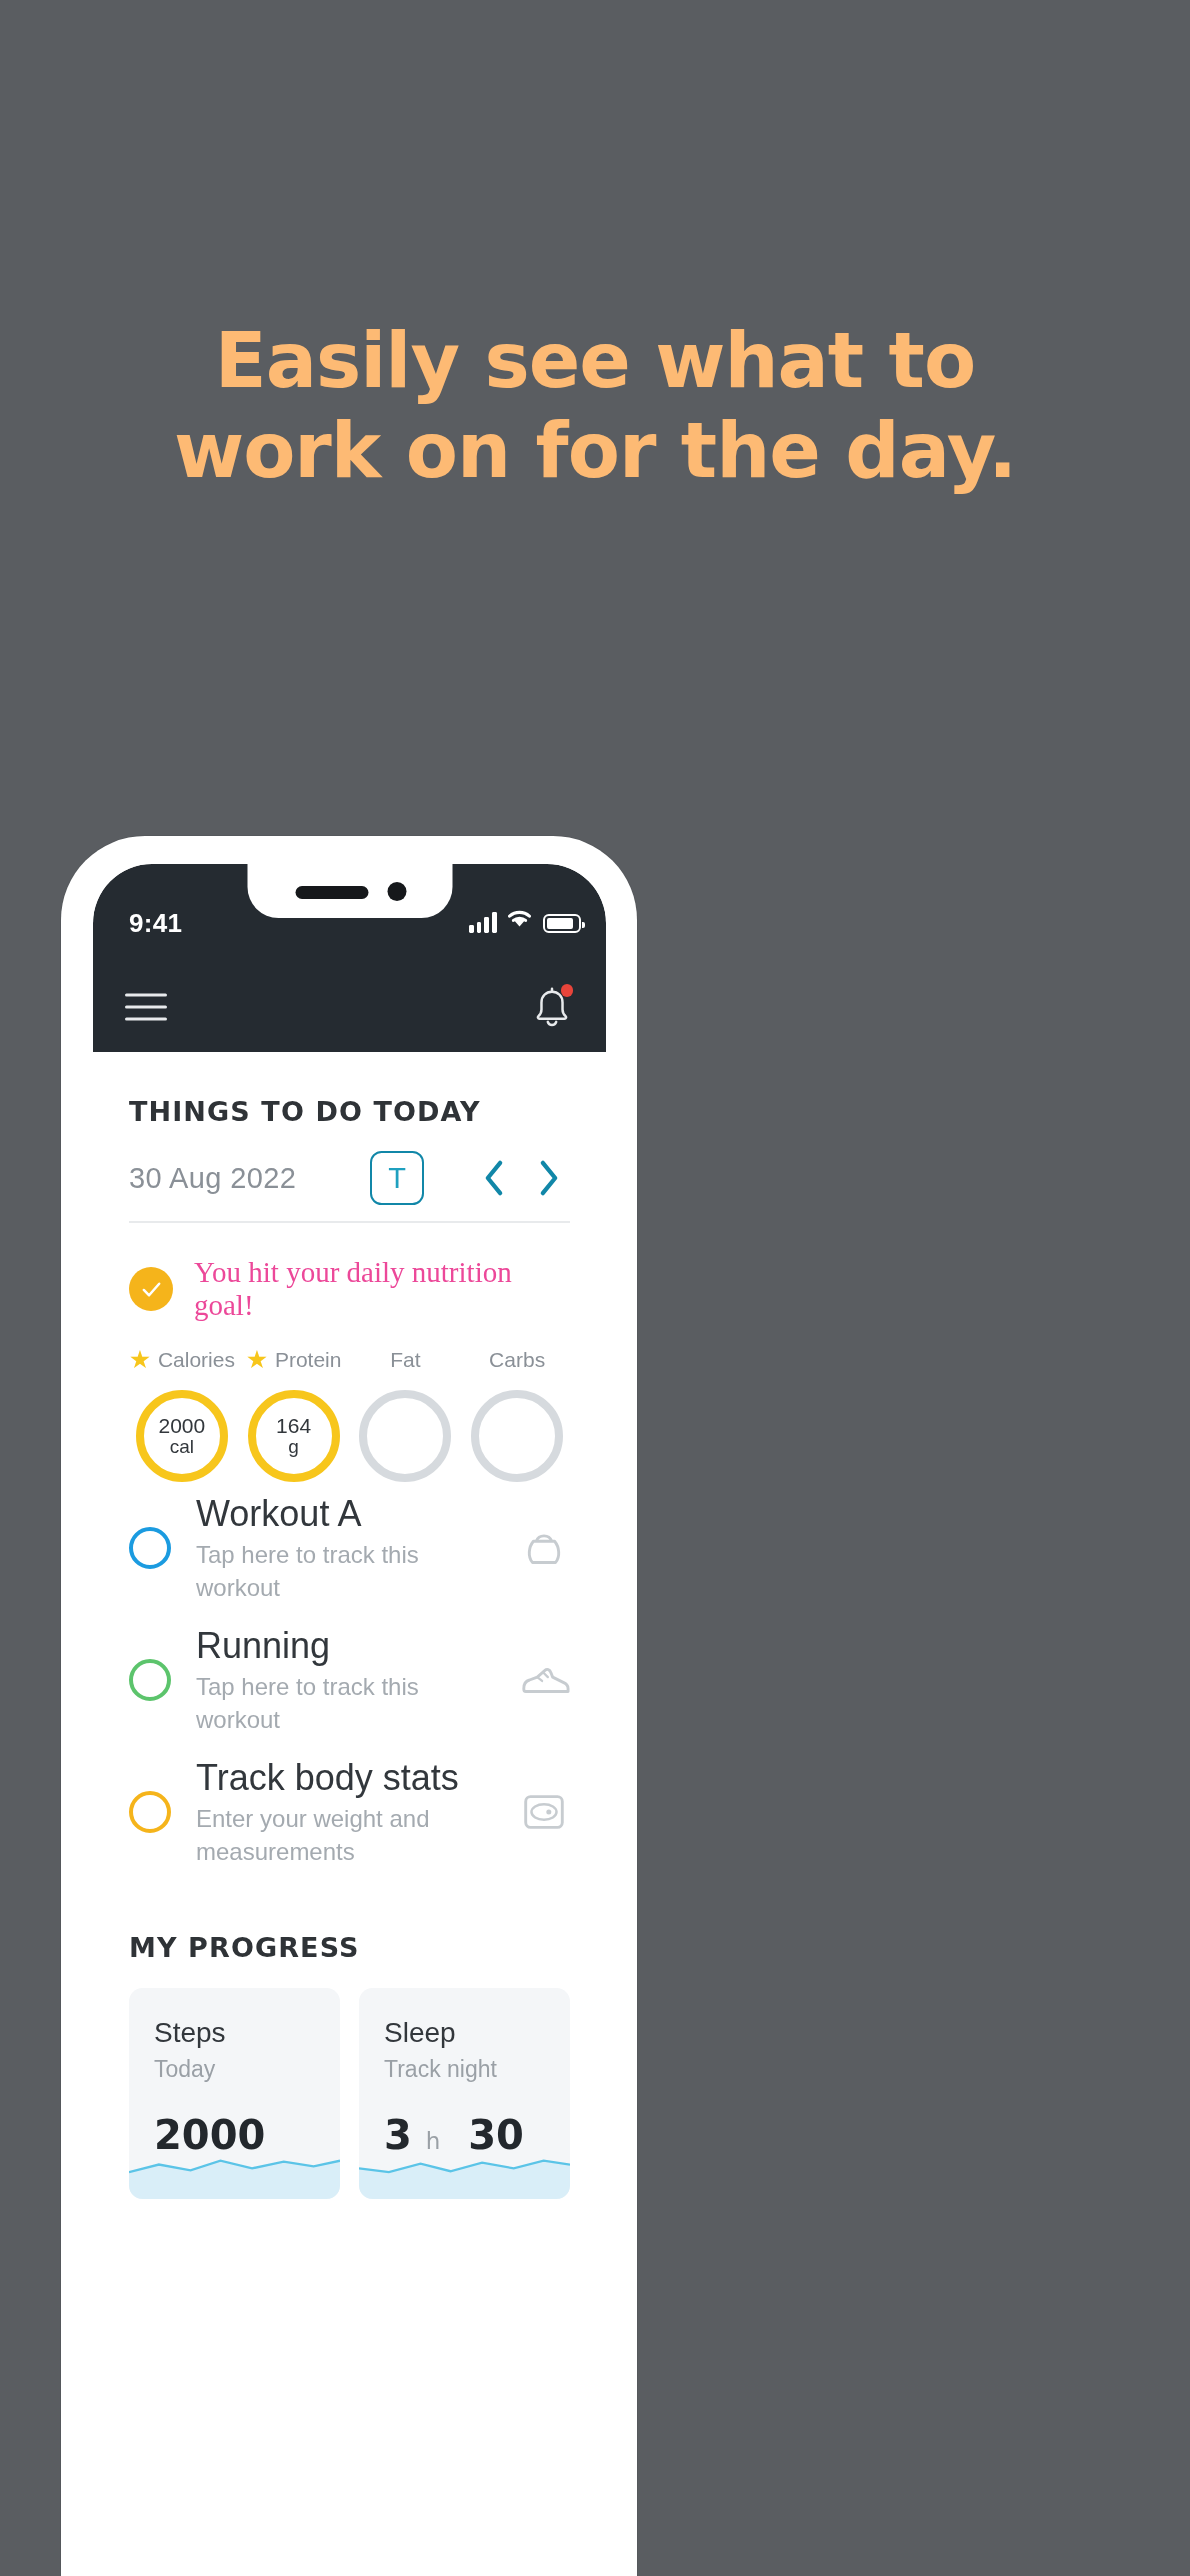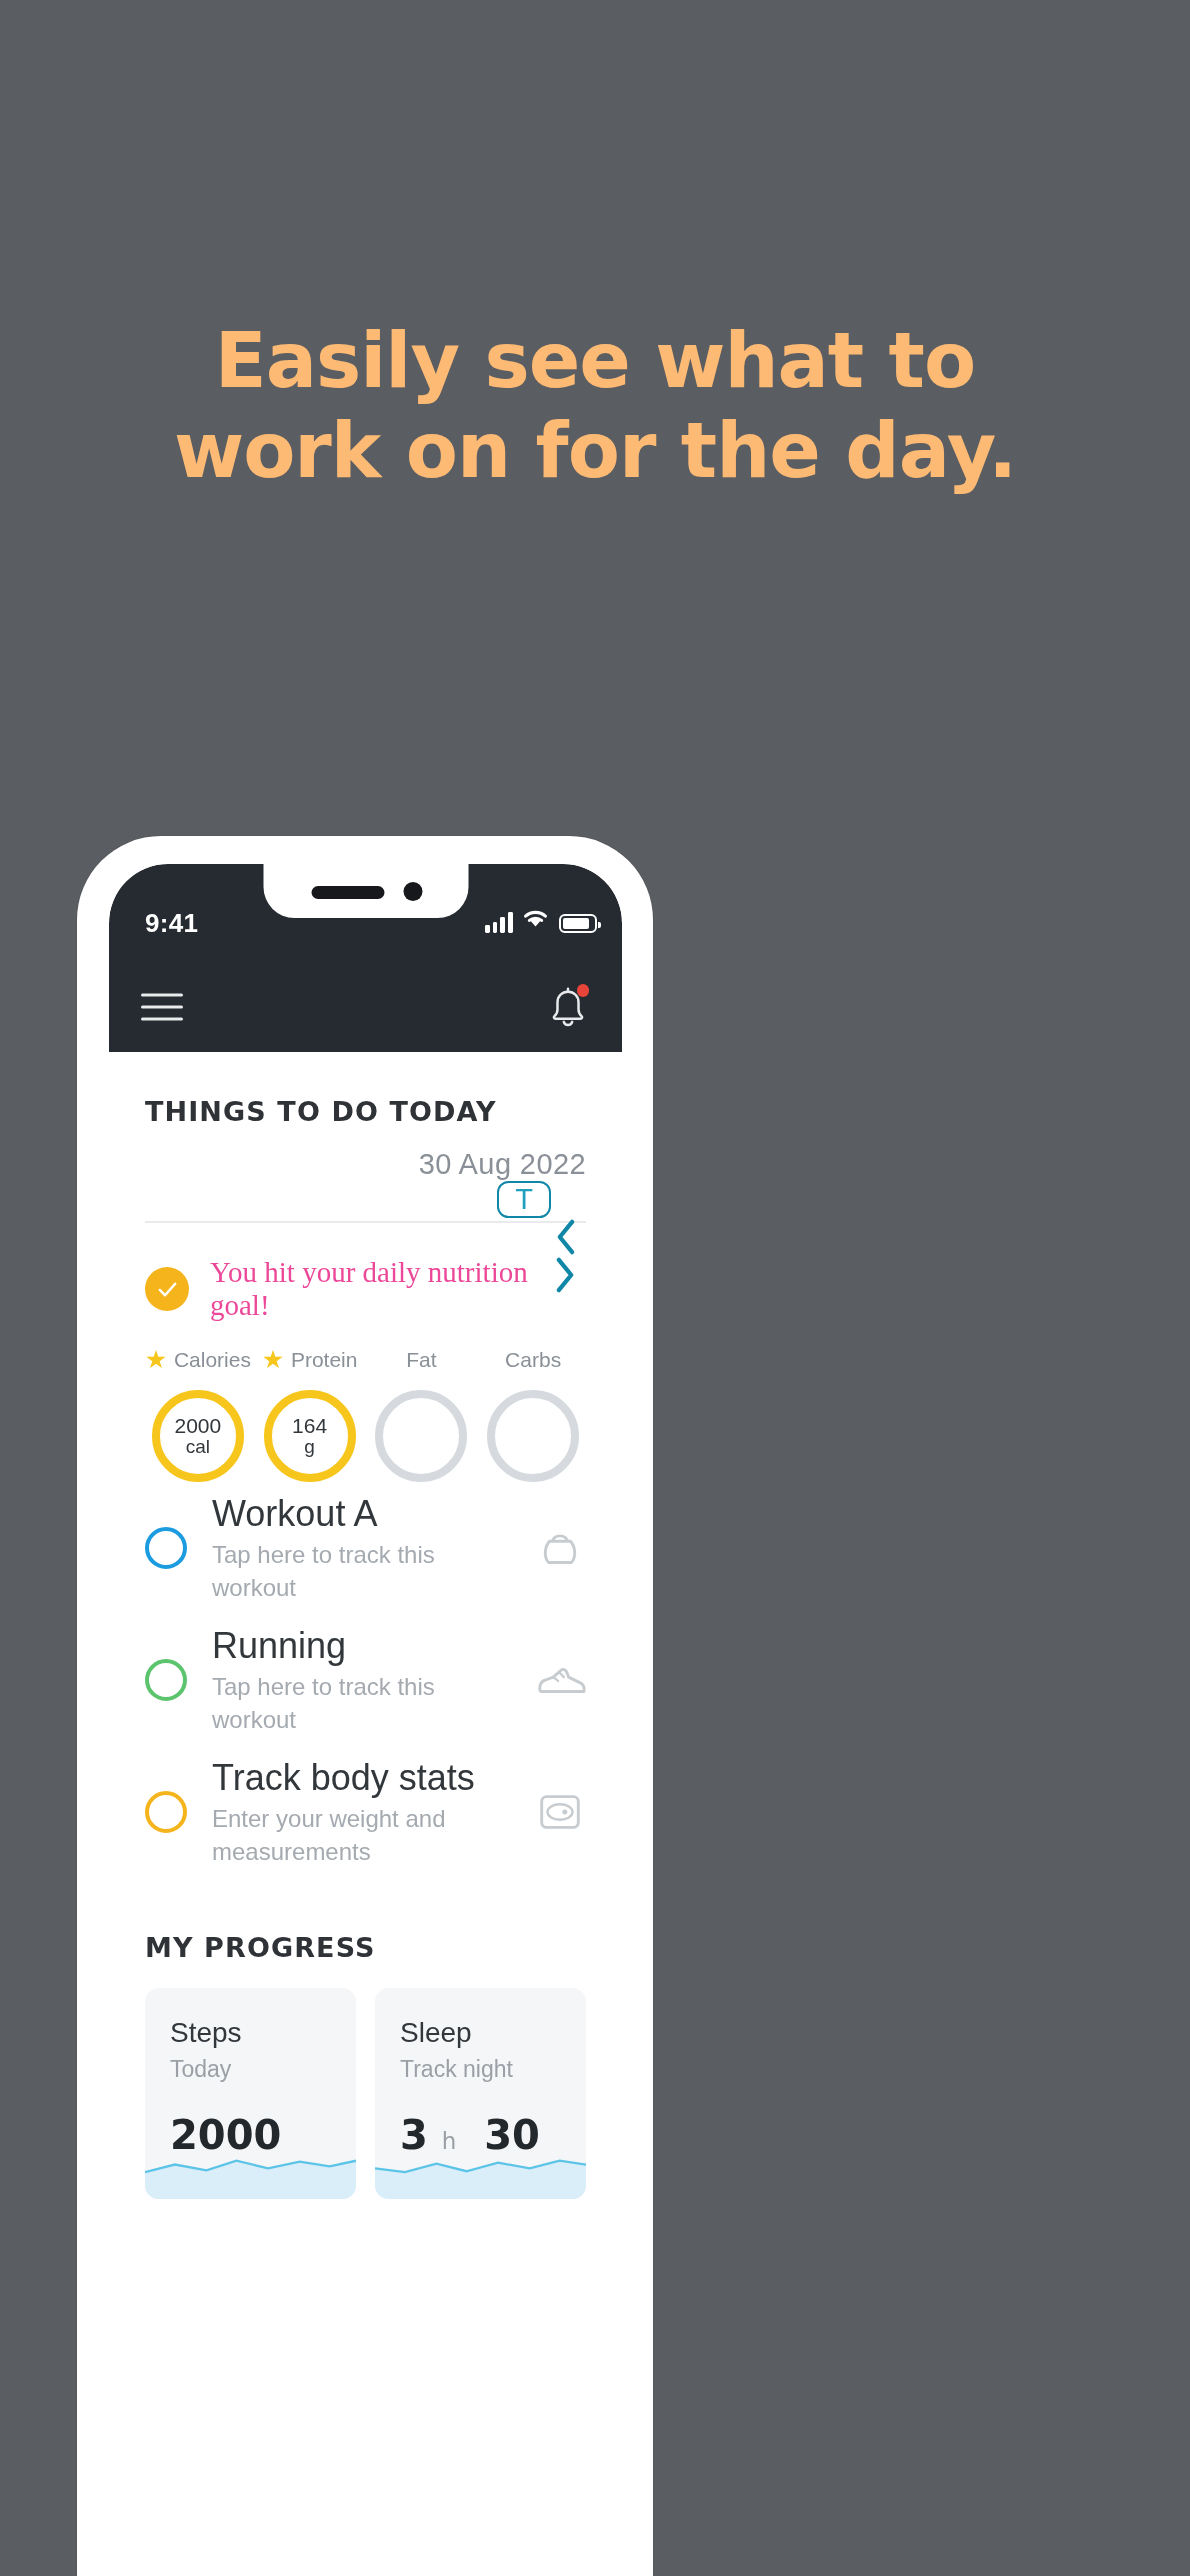--- a/index.html
+++ b/index.html
@@ -21,21 +21,21 @@
     font-weight:bold;
     font-size:76px;
     line-height:1.18;
     letter-spacing:-1px;
   }
   .headline .l2 { display:block; }
 
   
   .phone {
     position:absolute;
-    left:77px; top:836px;
+    left:61px; top:836px;
     width:576px; height:1740px;
     background:#ffffff;
     border-radius:84px 84px 0 0;
     box-shadow:0 0 0 1px rgba(0,0,0,0.05);
     overflow:hidden;
   }
   .screen {
     position:absolute;
     left:32px; top:28px;
     width:513px; height:1713px;
@@ -158,24 +158,23 @@
     font-size:27px;
     font-weight:bold;
     color:#2f3337;
     letter-spacing:1.1px;
     padding:44px 0 0 36px;
     font-family:"DejaVu Sans", sans-serif;
   }
 
   .date-row {
     display:flex;
-    align-items:flex-end;
+    align-items:center;
     padding:21px 36px 0 36px;
     height:81px;
-    flex-direction:column;
   }
   .date-text {
     flex:1;
     font-size:29px;
     color:#8a9097;
     letter-spacing:0.4px;
   }
   .tbtn {
     width:54px; height:54px;
     border:2.9px solid #1187a8;

